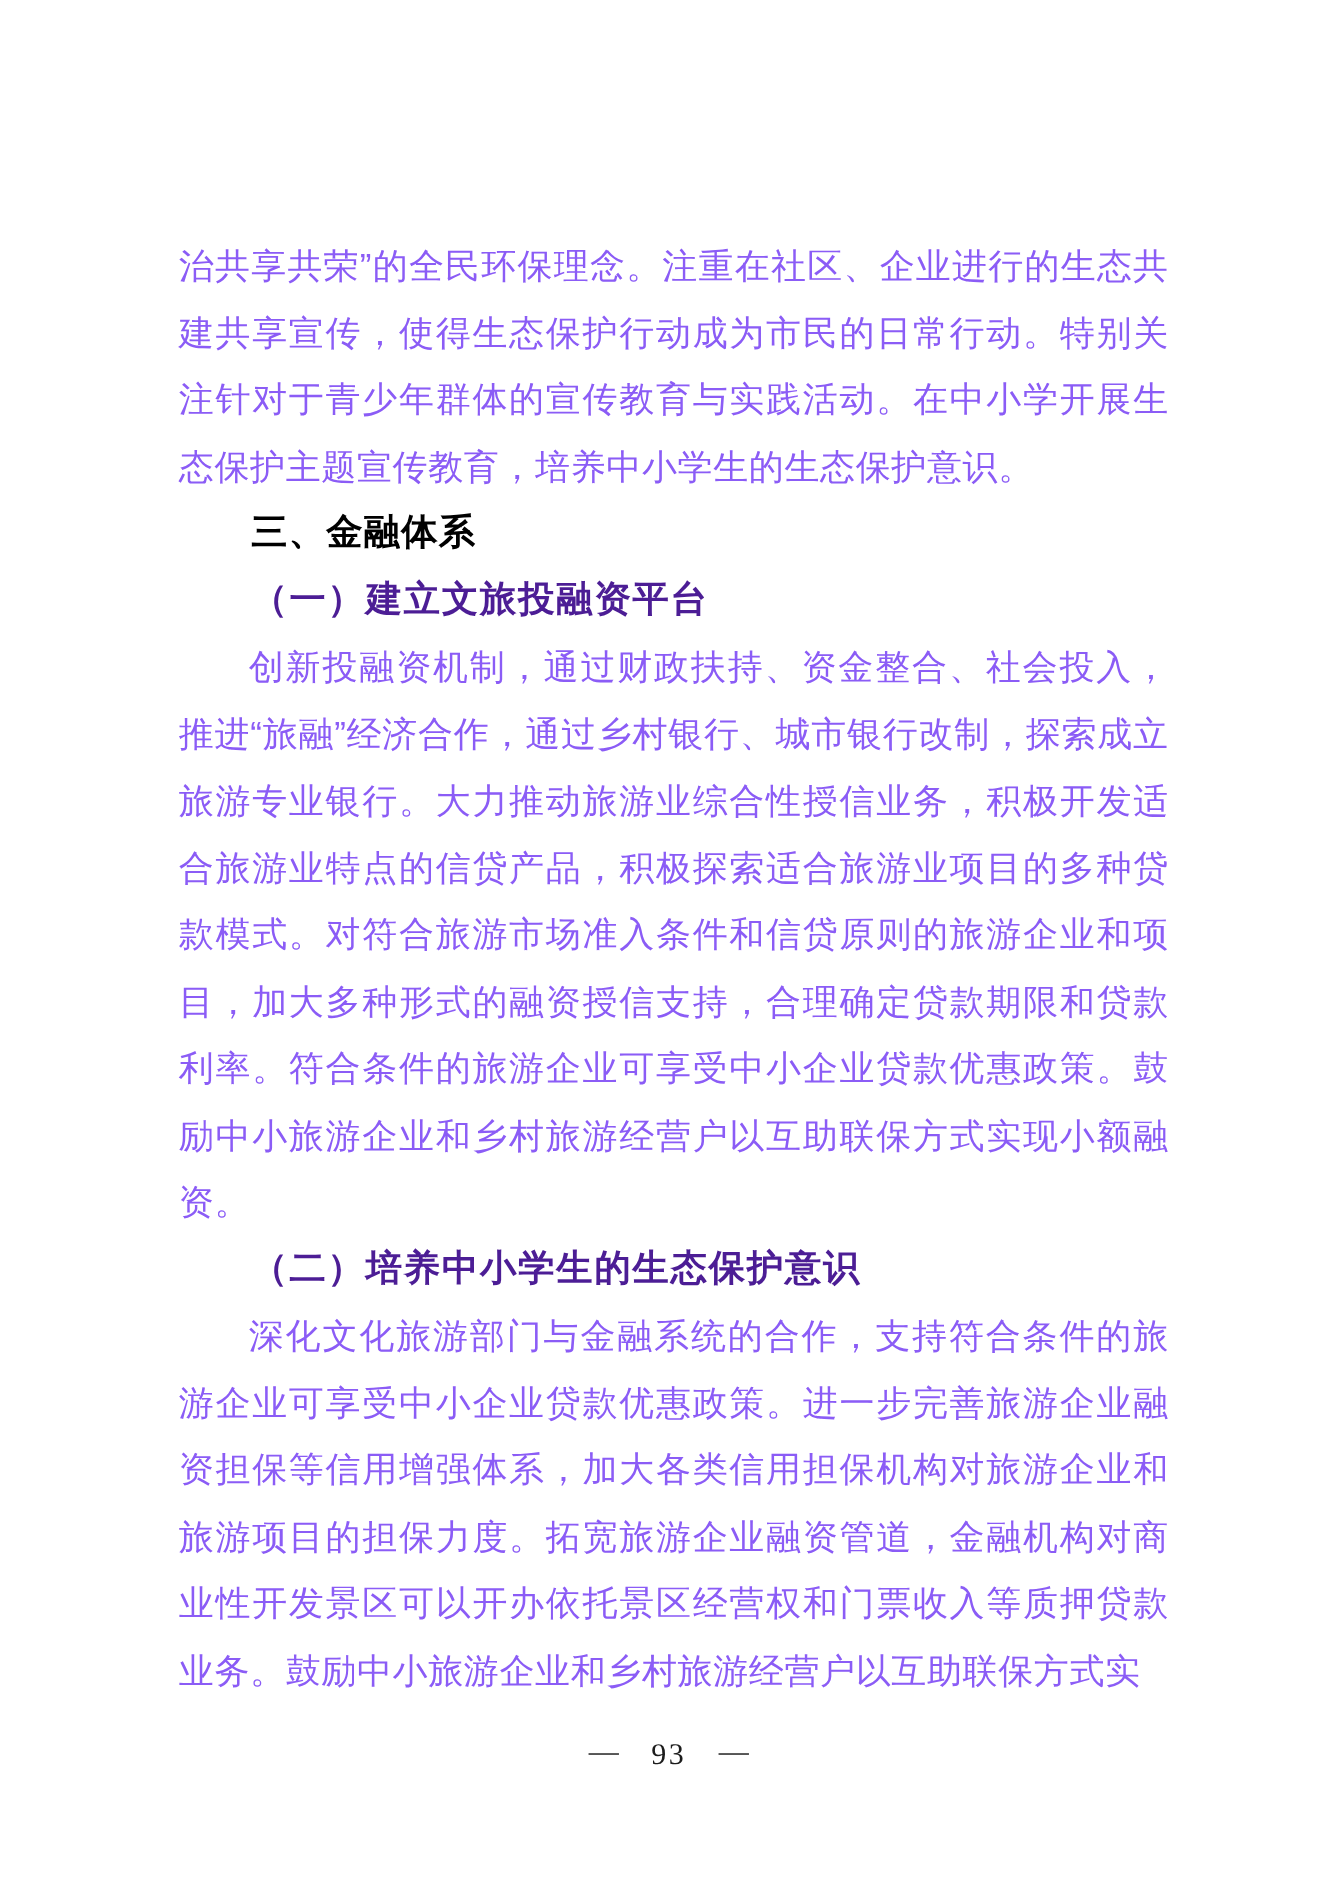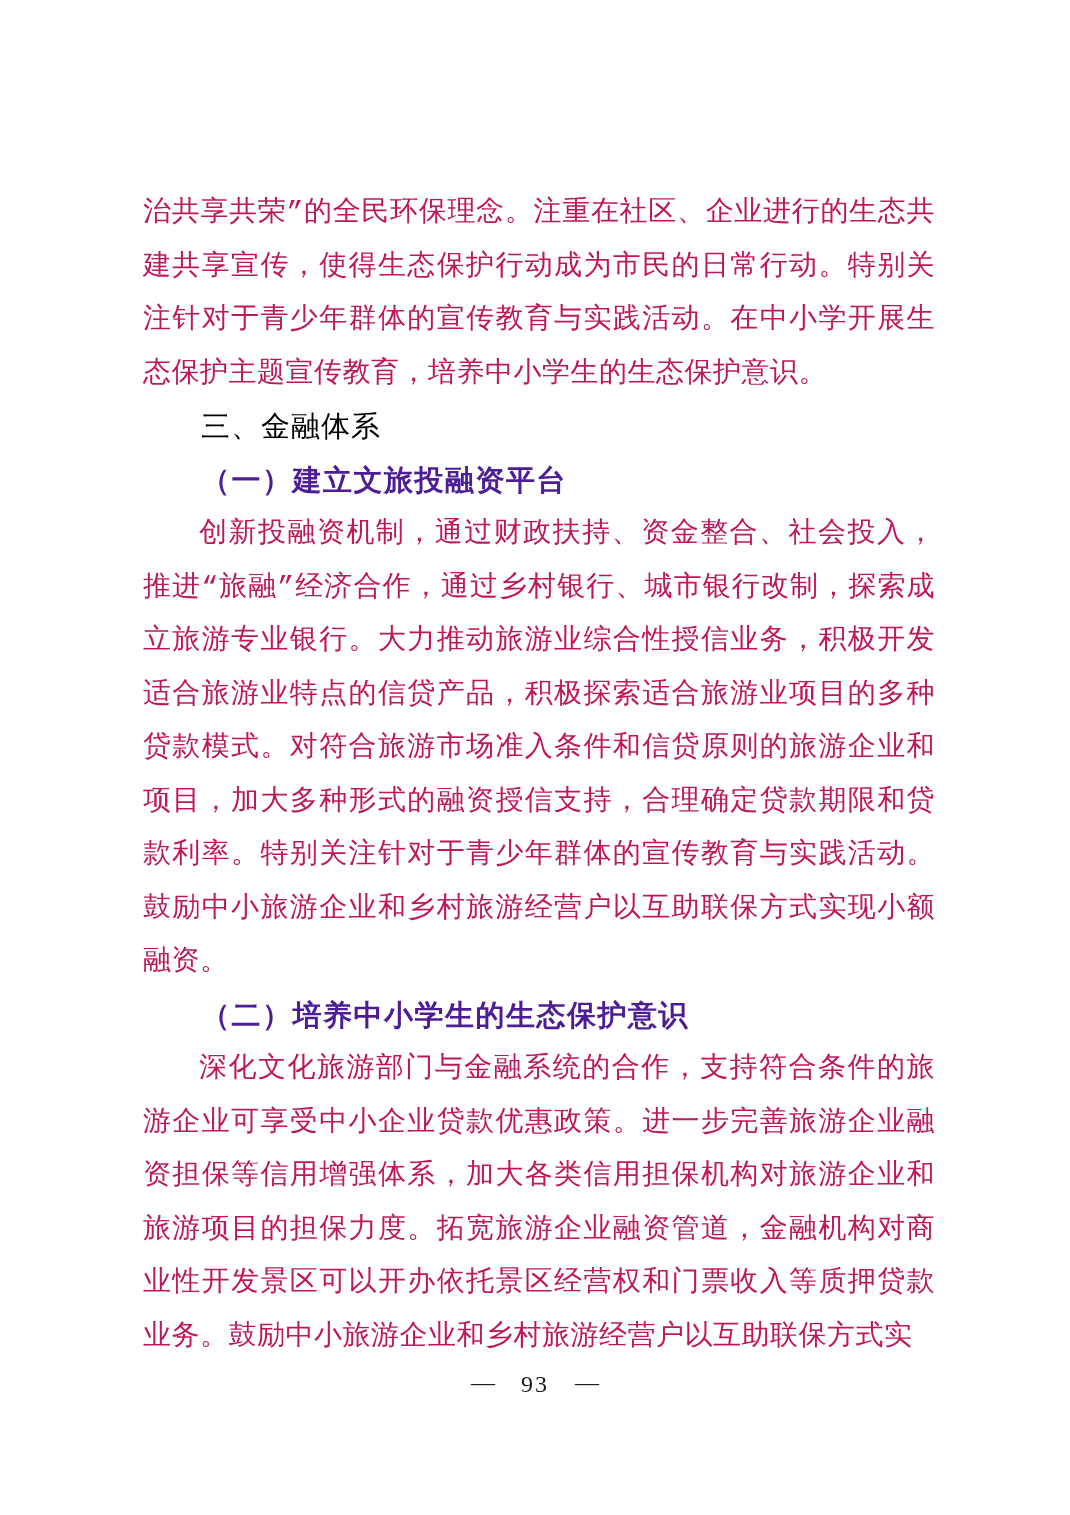--- a/index.html
+++ b/index.html
@@ -15,35 +15,35 @@
     overflow: hidden;
   }
   .content {
     position: absolute;
     left: 143px;
     top: 186px;
     width: 792px;
   }
   .body-para {
     margin: 0;
-    font-family: Liberation Mono, monospace;
+    font-family: Liberation Sans, sans-serif;
     font-size: 28px;
     line-height: 53.5px;
-    color: #be185d;
+    color: #8b5cf6;
     text-align: justify;
     text-justify: inter-ideograph;
     letter-spacing: 0.5px;
   }
   .indent-2em {
     text-indent: 2em;
   }
   .section-heading {
     margin: 0;
     font-family: "Liberation Sans", "DejaVu Sans", sans-serif;
-    font-weight: normal;
+    font-weight: bold;
     font-size: 29px;
     line-height: 53.5px;
     color: #000000;
     text-indent: 2em;
     letter-spacing: 1px;
   }
   .subsection-heading {
     margin: 0;
     font-family: "Liberation Serif", "DejaVu Serif", serif;
     font-weight: bold;
@@ -65,34 +65,35 @@
     color: #1c1c1c;
   }
   .footer .dash {
     display: inline-block;
     margin: 0 26px;
     transform: translateY(-2px);
   }
   .footer .pagenum {
     display: inline-block;
     letter-spacing: 2px;
+    margin-top: 20px;
   }
 </style>
 </head>
 <body>
 
 <div class="page">
   <div class="content">
     <p class="body-para">治共享共荣”的全民环保理念。注重在社区、企业进行的生态共建共享宣传，使得生态保护行动成为市民的日常行动。特别关注针对于青少年群体的宣传教育与实践活动。在中小学开展生态保护主题宣传教育，培养中小学生的生态保护意识。</p>
 
     <h2 class="section-heading">三、金融体系</h2>
 
     <h3 class="subsection-heading">（一）建立文旅投融资平台</h3>
 
-    <p class="body-para indent-2em">创新投融资机制，通过财政扶持、资金整合、社会投入，推进“旅融”经济合作，通过乡村银行、城市银行改制，探索成立旅游专业银行。大力推动旅游业综合性授信业务，积极开发适合旅游业特点的信贷产品，积极探索适合旅游业项目的多种贷款模式。对符合旅游市场准入条件和信贷原则的旅游企业和项目，加大多种形式的融资授信支持，合理确定贷款期限和贷款利率。特别关注针对于青少年群体的宣传教育与实践活动。鼓励中小旅游企业和乡村旅游经营户以互助联保方式实现小额融资。</p>
+    <p class="body-para indent-2em">创新投融资机制，通过财政扶持、资金整合、社会投入，推进“旅融”经济合作，通过乡村银行、城市银行改制，探索成立旅游专业银行。大力推动旅游业综合性授信业务，积极开发适合旅游业特点的信贷产品，积极探索适合旅游业项目的多种贷款模式。对符合旅游市场准入条件和信贷原则的旅游企业和项目，加大多种形式的融资授信支持，合理确定贷款期限和贷款利率。符合条件的旅游企业可享受中小企业贷款优惠政策。鼓励中小旅游企业和乡村旅游经营户以互助联保方式实现小额融资。</p>
 
     <h3 class="subsection-heading">（二）培养中小学生的生态保护意识</h3>
 
     <p class="body-para indent-2em">深化文化旅游部门与金融系统的合作，支持符合条件的旅游企业可享受中小企业贷款优惠政策。进一步完善旅游企业融资担保等信用增强体系，加大各类信用担保机构对旅游企业和旅游项目的担保力度。拓宽旅游企业融资管道，金融机构对商业性开发景区可以开办依托景区经营权和门票收入等质押贷款业务。鼓励中小旅游企业和乡村旅游经营户以互助联保方式实</p>
   </div>
 
   <div class="footer">
     <span class="dash">—</span><span class="pagenum">93</span><span class="dash">—</span>
   </div>
 </div>

